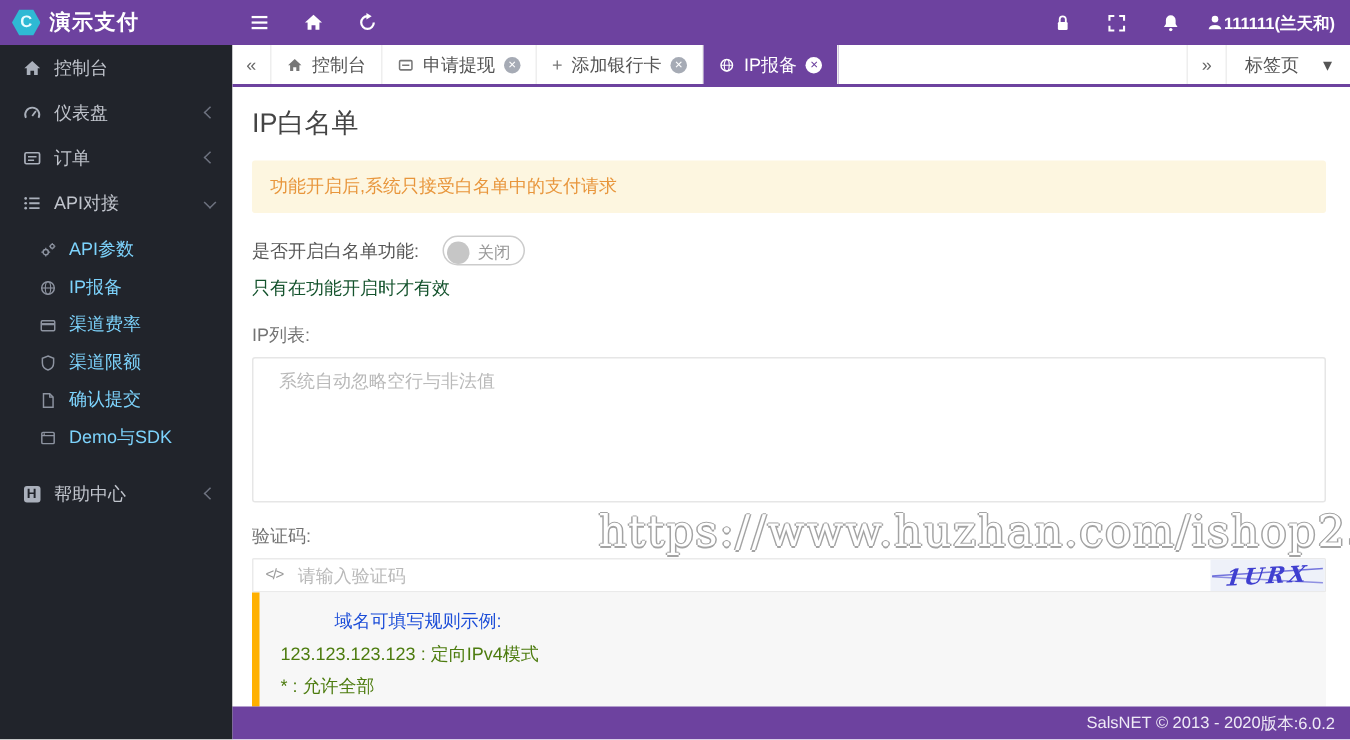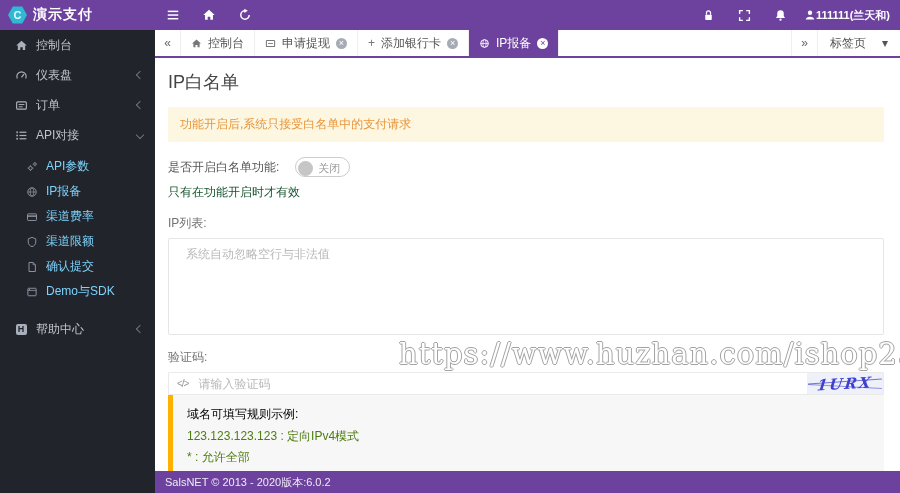--- a/index.html
+++ b/index.html
@@ -145,28 +145,28 @@
     position:absolute; left:244px; top:279px; white-space:nowrap;
     font-family:"DejaVu Serif",serif; font-size:29px; letter-spacing:1px;
     color:#fff; text-shadow:-1px 0 #a3a3a3, 1px 0 #a3a3a3, 0 -1px #a3a3a3, 0 1px #a3a3a3;
     pointer-events:none;
   }
   .rules-box {
     position:absolute; left:13px; right:16px; top:337px;
     background:#f7f7f7; border-left:5px solid #ffb000;
     padding:9px 14px; line-height:1.8;
   }
-  .rules-title { color:#000000; }
+  .rules-title { color:#1d4ed8;margin-left:36px; }
   .rule-line { color:#4d7c0f; }
 
   
   .footer {
     position:absolute; left:155px; right:0; bottom:0; height:22px;
     background:#6d429f; color:#efeaf6; font-size:11px;
-    display:flex; align-items:center; justify-content:flex-start; padding:0 10px;
+    display:flex; align-items:center; justify-content:flex-end; padding:0 10px;
   }
 </style>
 </head>
 <body>
 
 <div class="topbar">
   <div class="brand">
     <span class="logo">C</span>
     <span class="brand-title">演示支付</span>
   </div>

